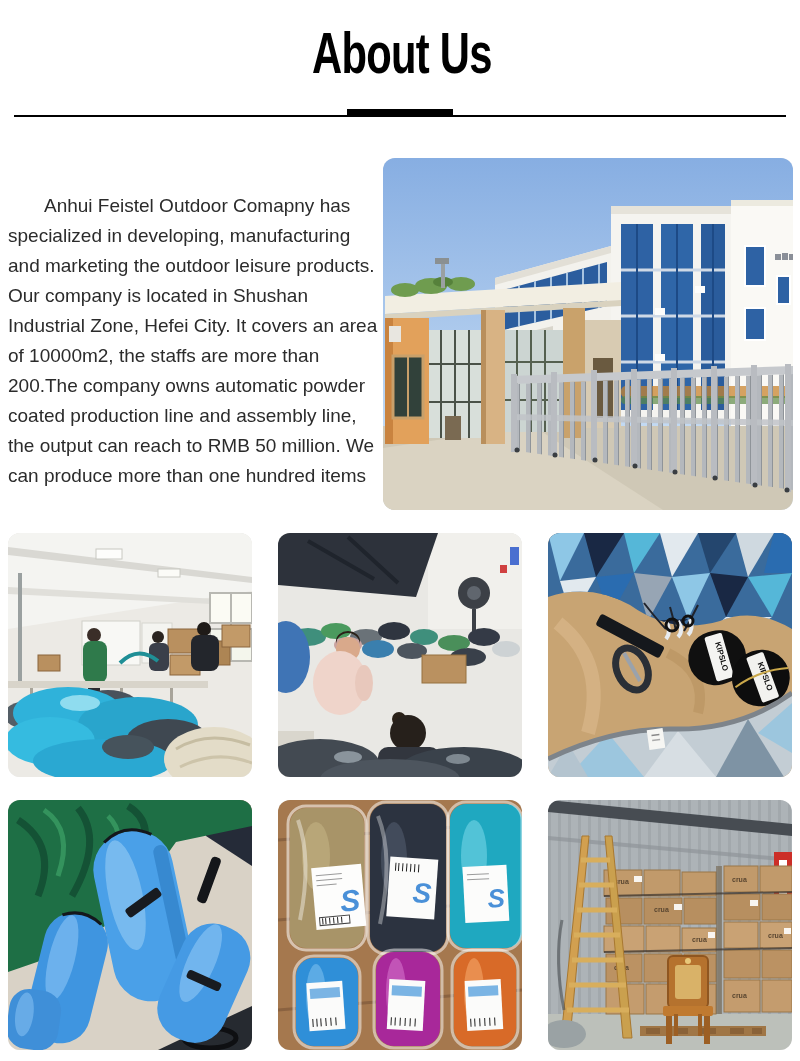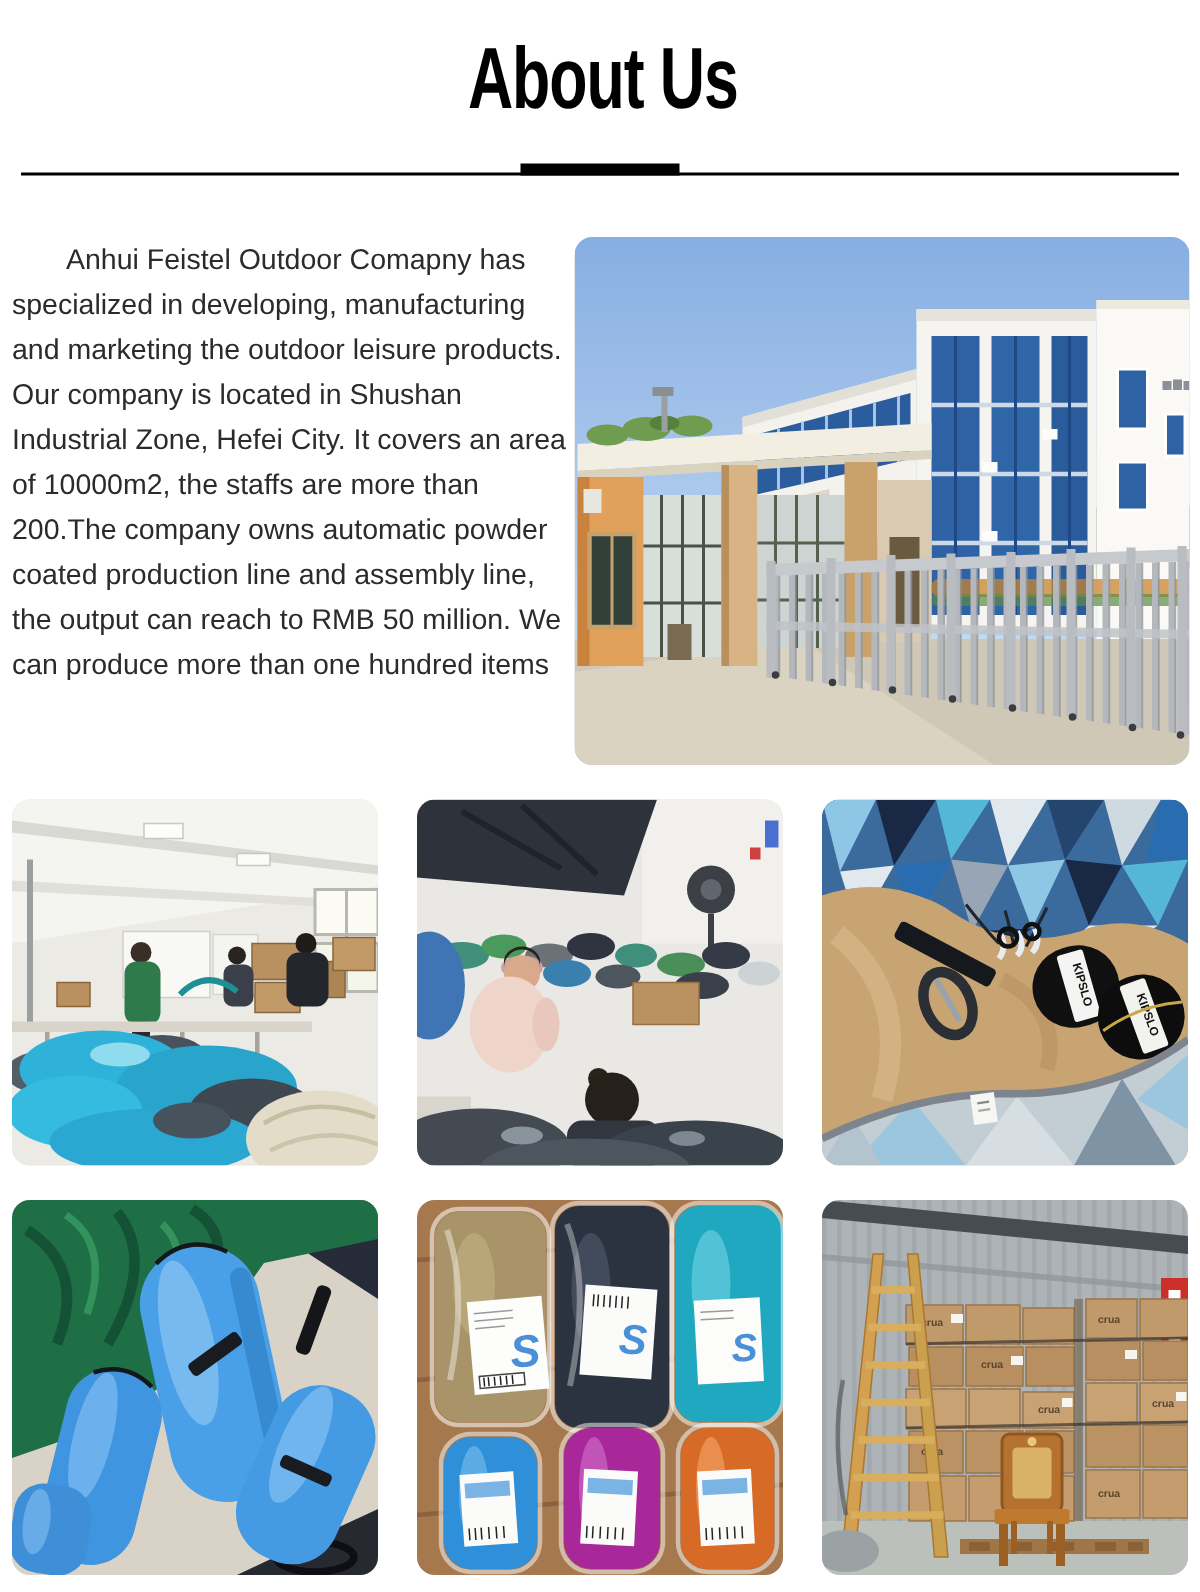--- a/index.html
+++ b/index.html
@@ -13,21 +13,21 @@
   .page-title .condense { display:inline-block; transform:scaleX(.72); transform-origin:50% 50%;
                 letter-spacing:-1px; }
 
   
   .divider { position:absolute; top:109px; left:14px; width:772px; height:8px; }
   .divider-line { position:absolute; left:0; right:0; bottom:0; height:2px; background:#000; }
   .divider-accent { position:absolute; left:50%; bottom:0; transform:translateX(-50%);
                 width:106px; height:8px; background:#000; }
 
   
-  .about-text { position:absolute; left:8px; top:159px; width:372px; margin:0;
+  .about-text { position:absolute; left:8px; top:191px; width:372px; margin:0;
                 font-size:19px; line-height:30px; color:#2b2b2b; text-indent:36px; }
 
   
   figure { margin:0; position:absolute; overflow:hidden; border-radius:12px; background:#e8e8e8; }
   figure svg { display:block; width:100%; height:100%; }
   .hero   { left:383px; top:158px; width:410px; height:352px; }
   .row1   { top:533px; height:244px; width:244px; }
   .row2   { top:800px; height:250px; width:244px; }
   .col1   { left:8px; }  .col2 { left:278px; }  .col3 { left:548px; }
 </style>

